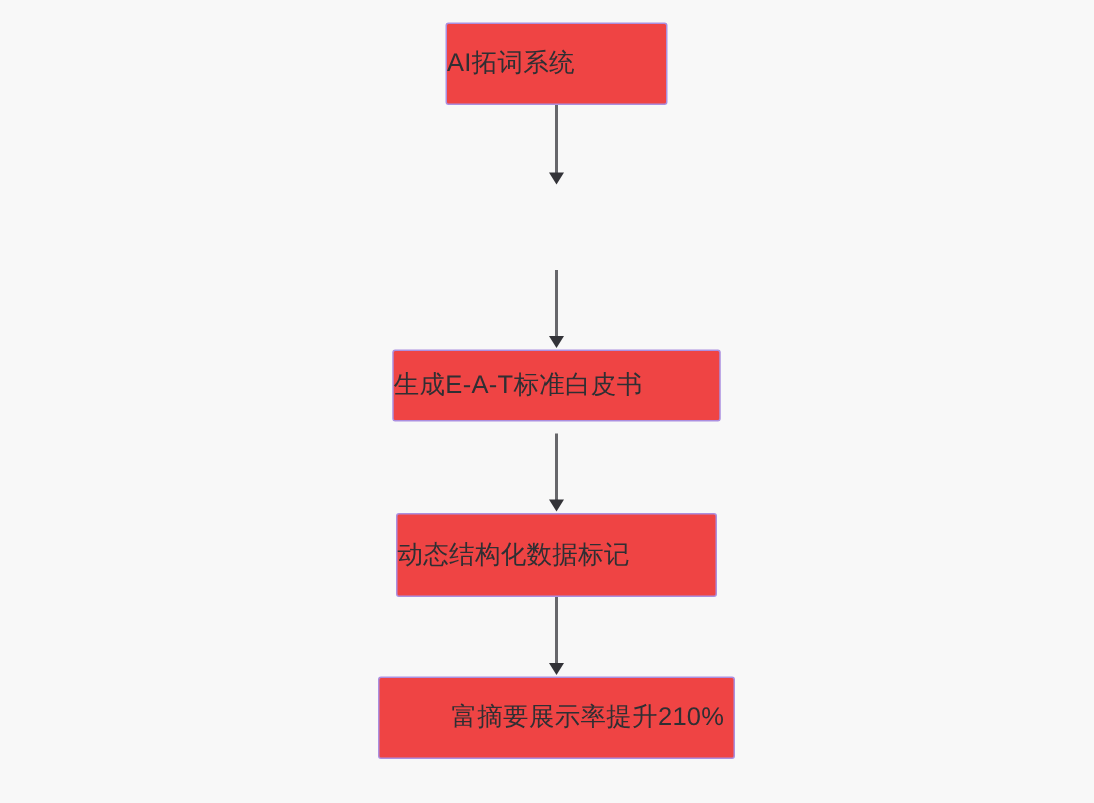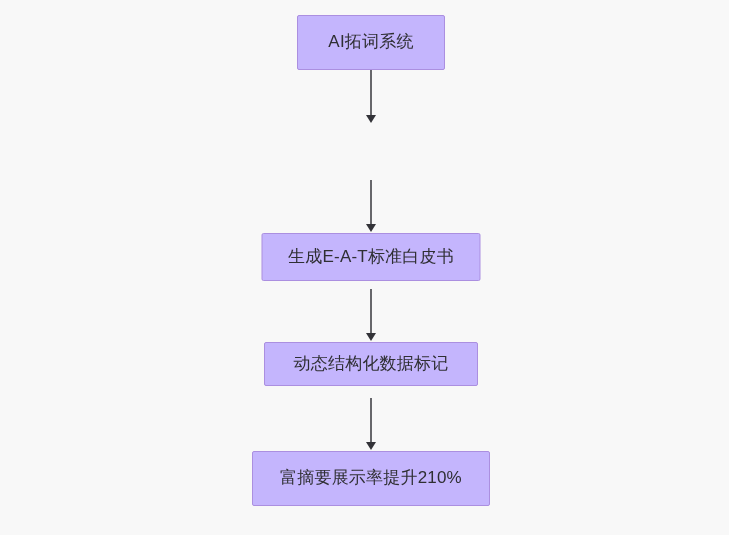--- a/index.html
+++ b/index.html
@@ -18,40 +18,39 @@
     position: relative;
     width: 729px;
     height: 535px;
   }
 
   .node {
     position: absolute;
     left: 50%;
     transform: translateX(-50%);
     box-sizing: border-box;
-    background: #c4b5fd;
+    background: #ef4444;
     border: 1.6px solid #ab8fe0;
     border-radius: 2px;
     display: flex;
     align-items: center;
-    justify-content: center;
     color: #2f2f33;
     font-size: 17px;
     font-weight: 400;
     line-height: 1.2;
     letter-spacing: 0.2px;
     white-space: nowrap;
   }
 
   
   .node-1 { width: 148px; height: 55px; top: 15px;  left: 371px; }
   .node-2 { width: 192px; height: 56px; top: 124px; left: 371px; }
   .node-3 { width: 219px; height: 48px; top: 233px; left: 371px; }
-  .node-4 { width: 214px; height: 44px; top: 342px; left: 371px; }
-  .node-5 { width: 238px; height: 55px; top: 451px; left: 371px; }
+  .node-4 { width: 214px; height: 56px; top: 342px; left: 371px; }
+  .node-5 { width: 238px; height: 55px; top: 451px; left: 371px; padding-left: 48px; }
 
   .connector {
     position: absolute;
     left: 371px;
     width: 2px;
     transform: translateX(-50%);
     background: #67676b;
   }
   .connector-1 { top: 70px;  height: 46px; }
   .connector-2 { top: 180px; height: 45px; }

